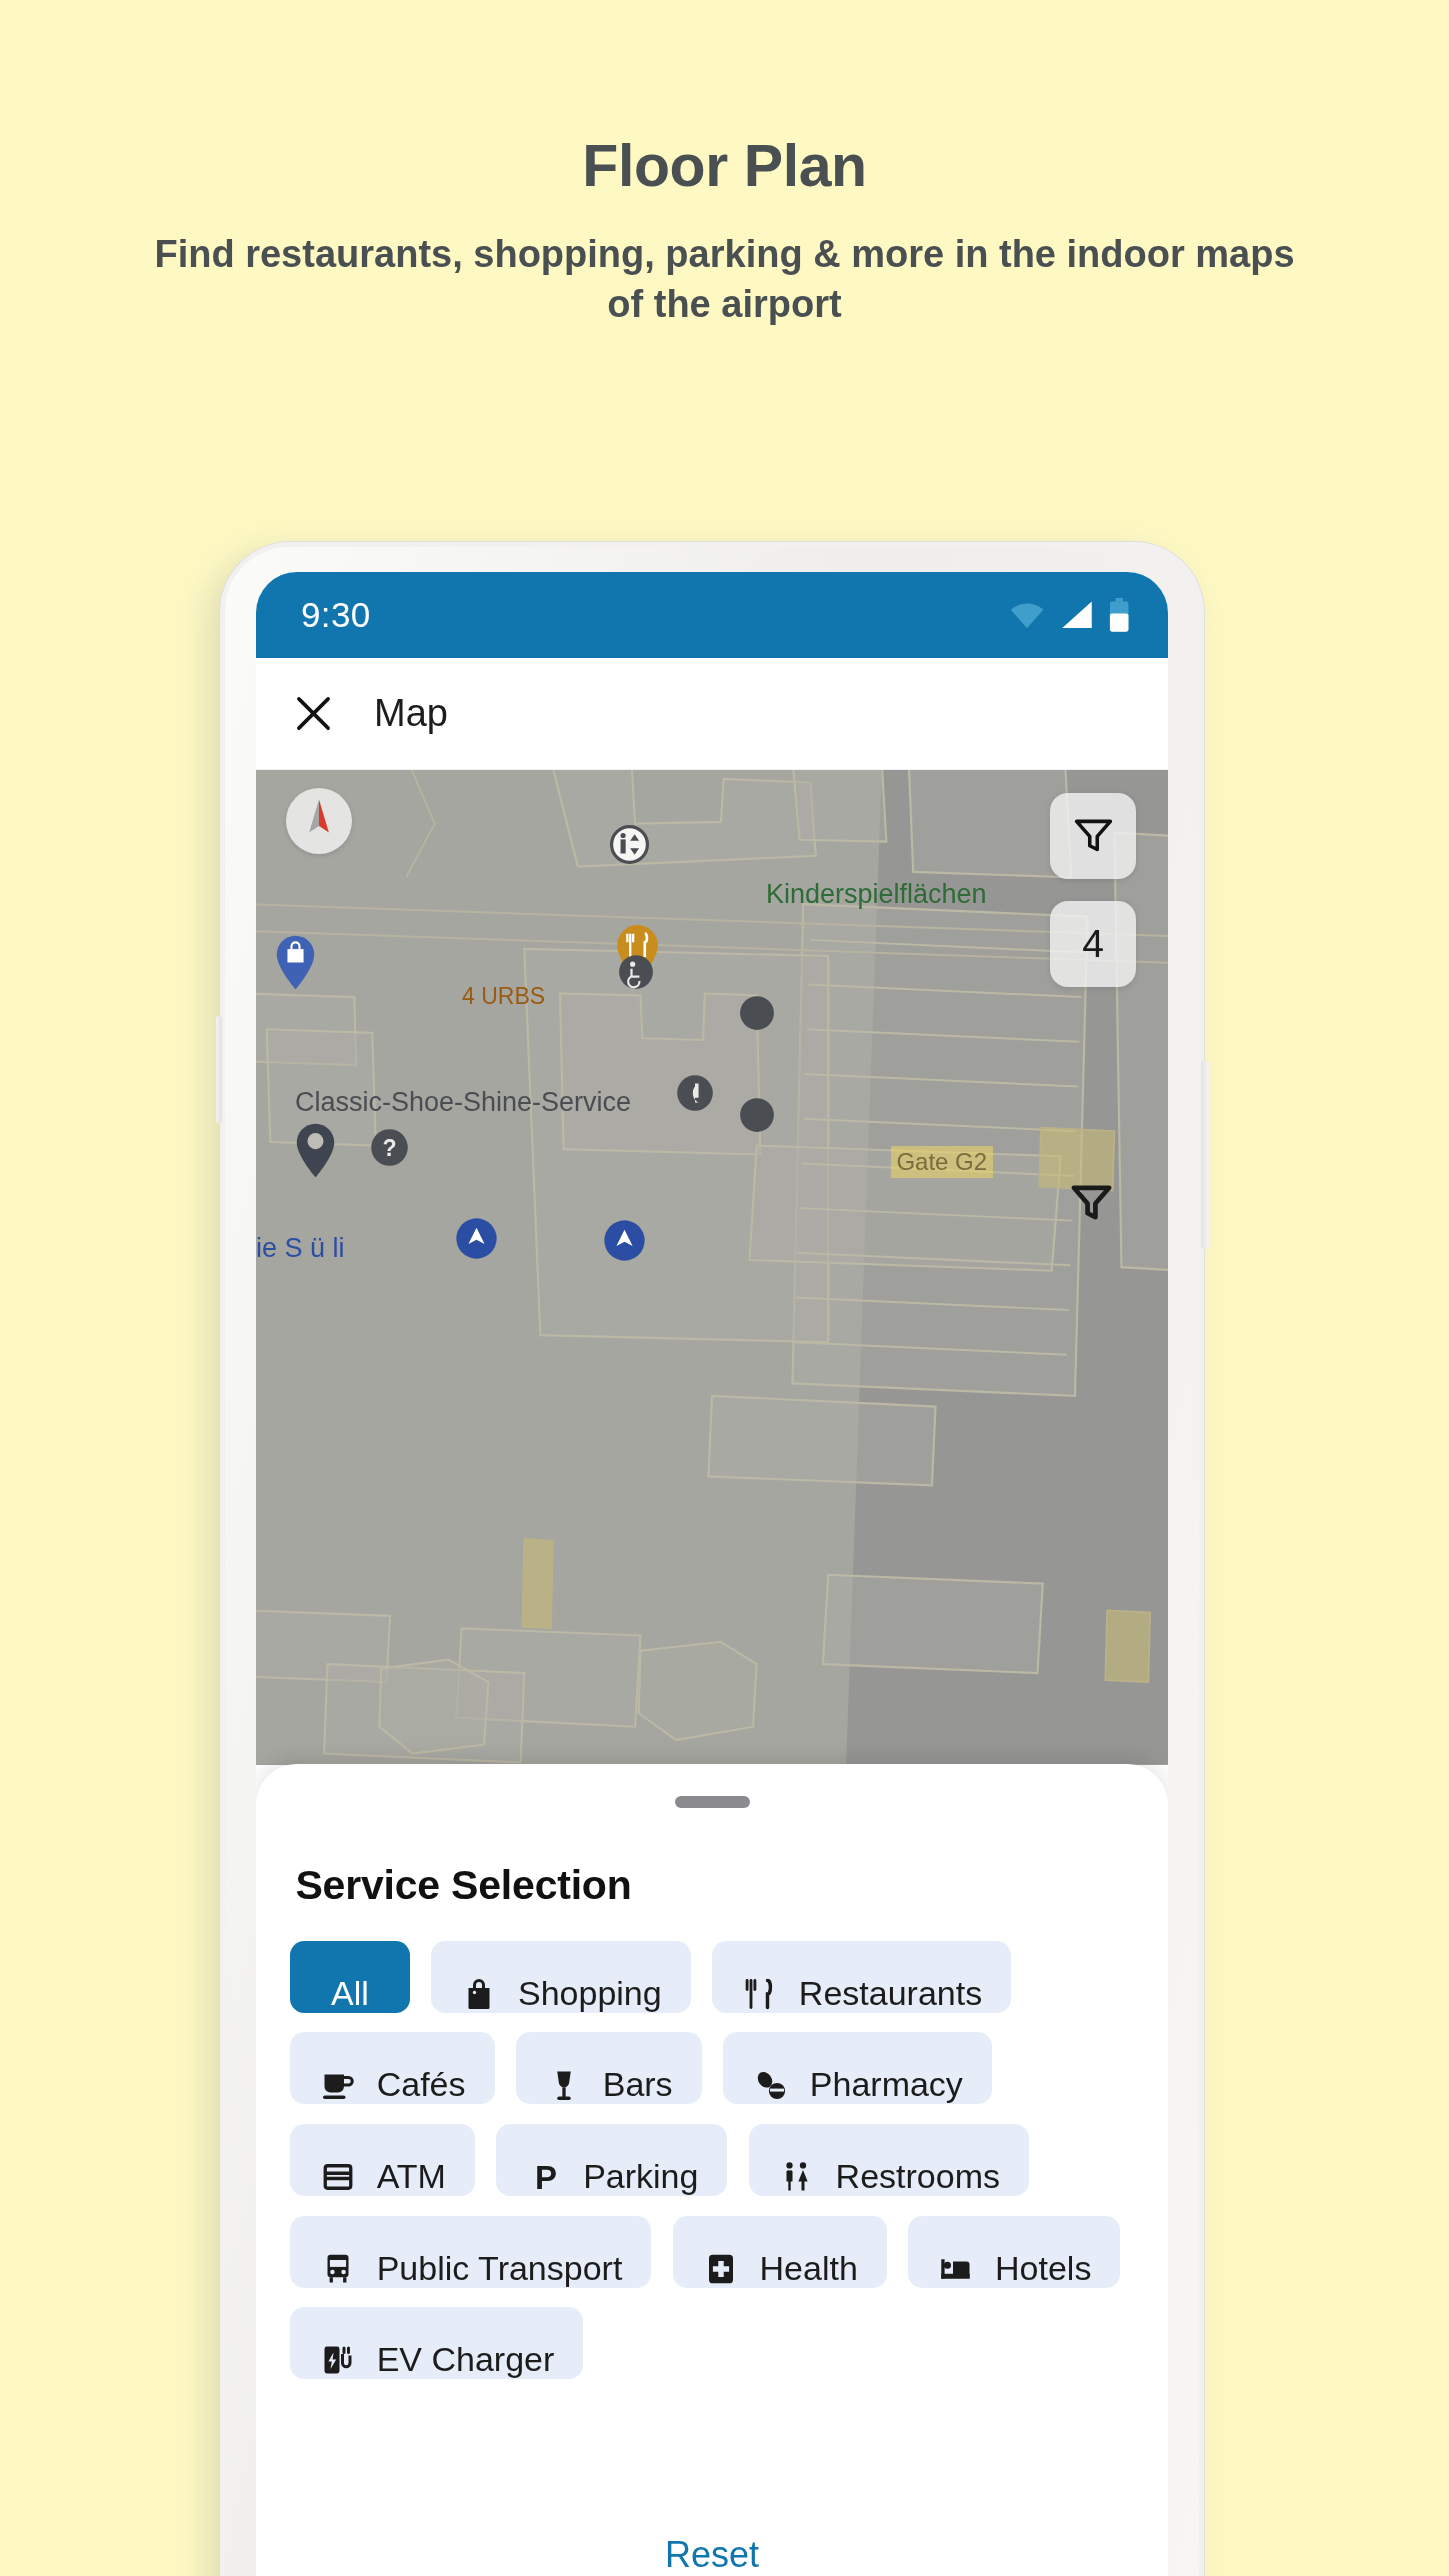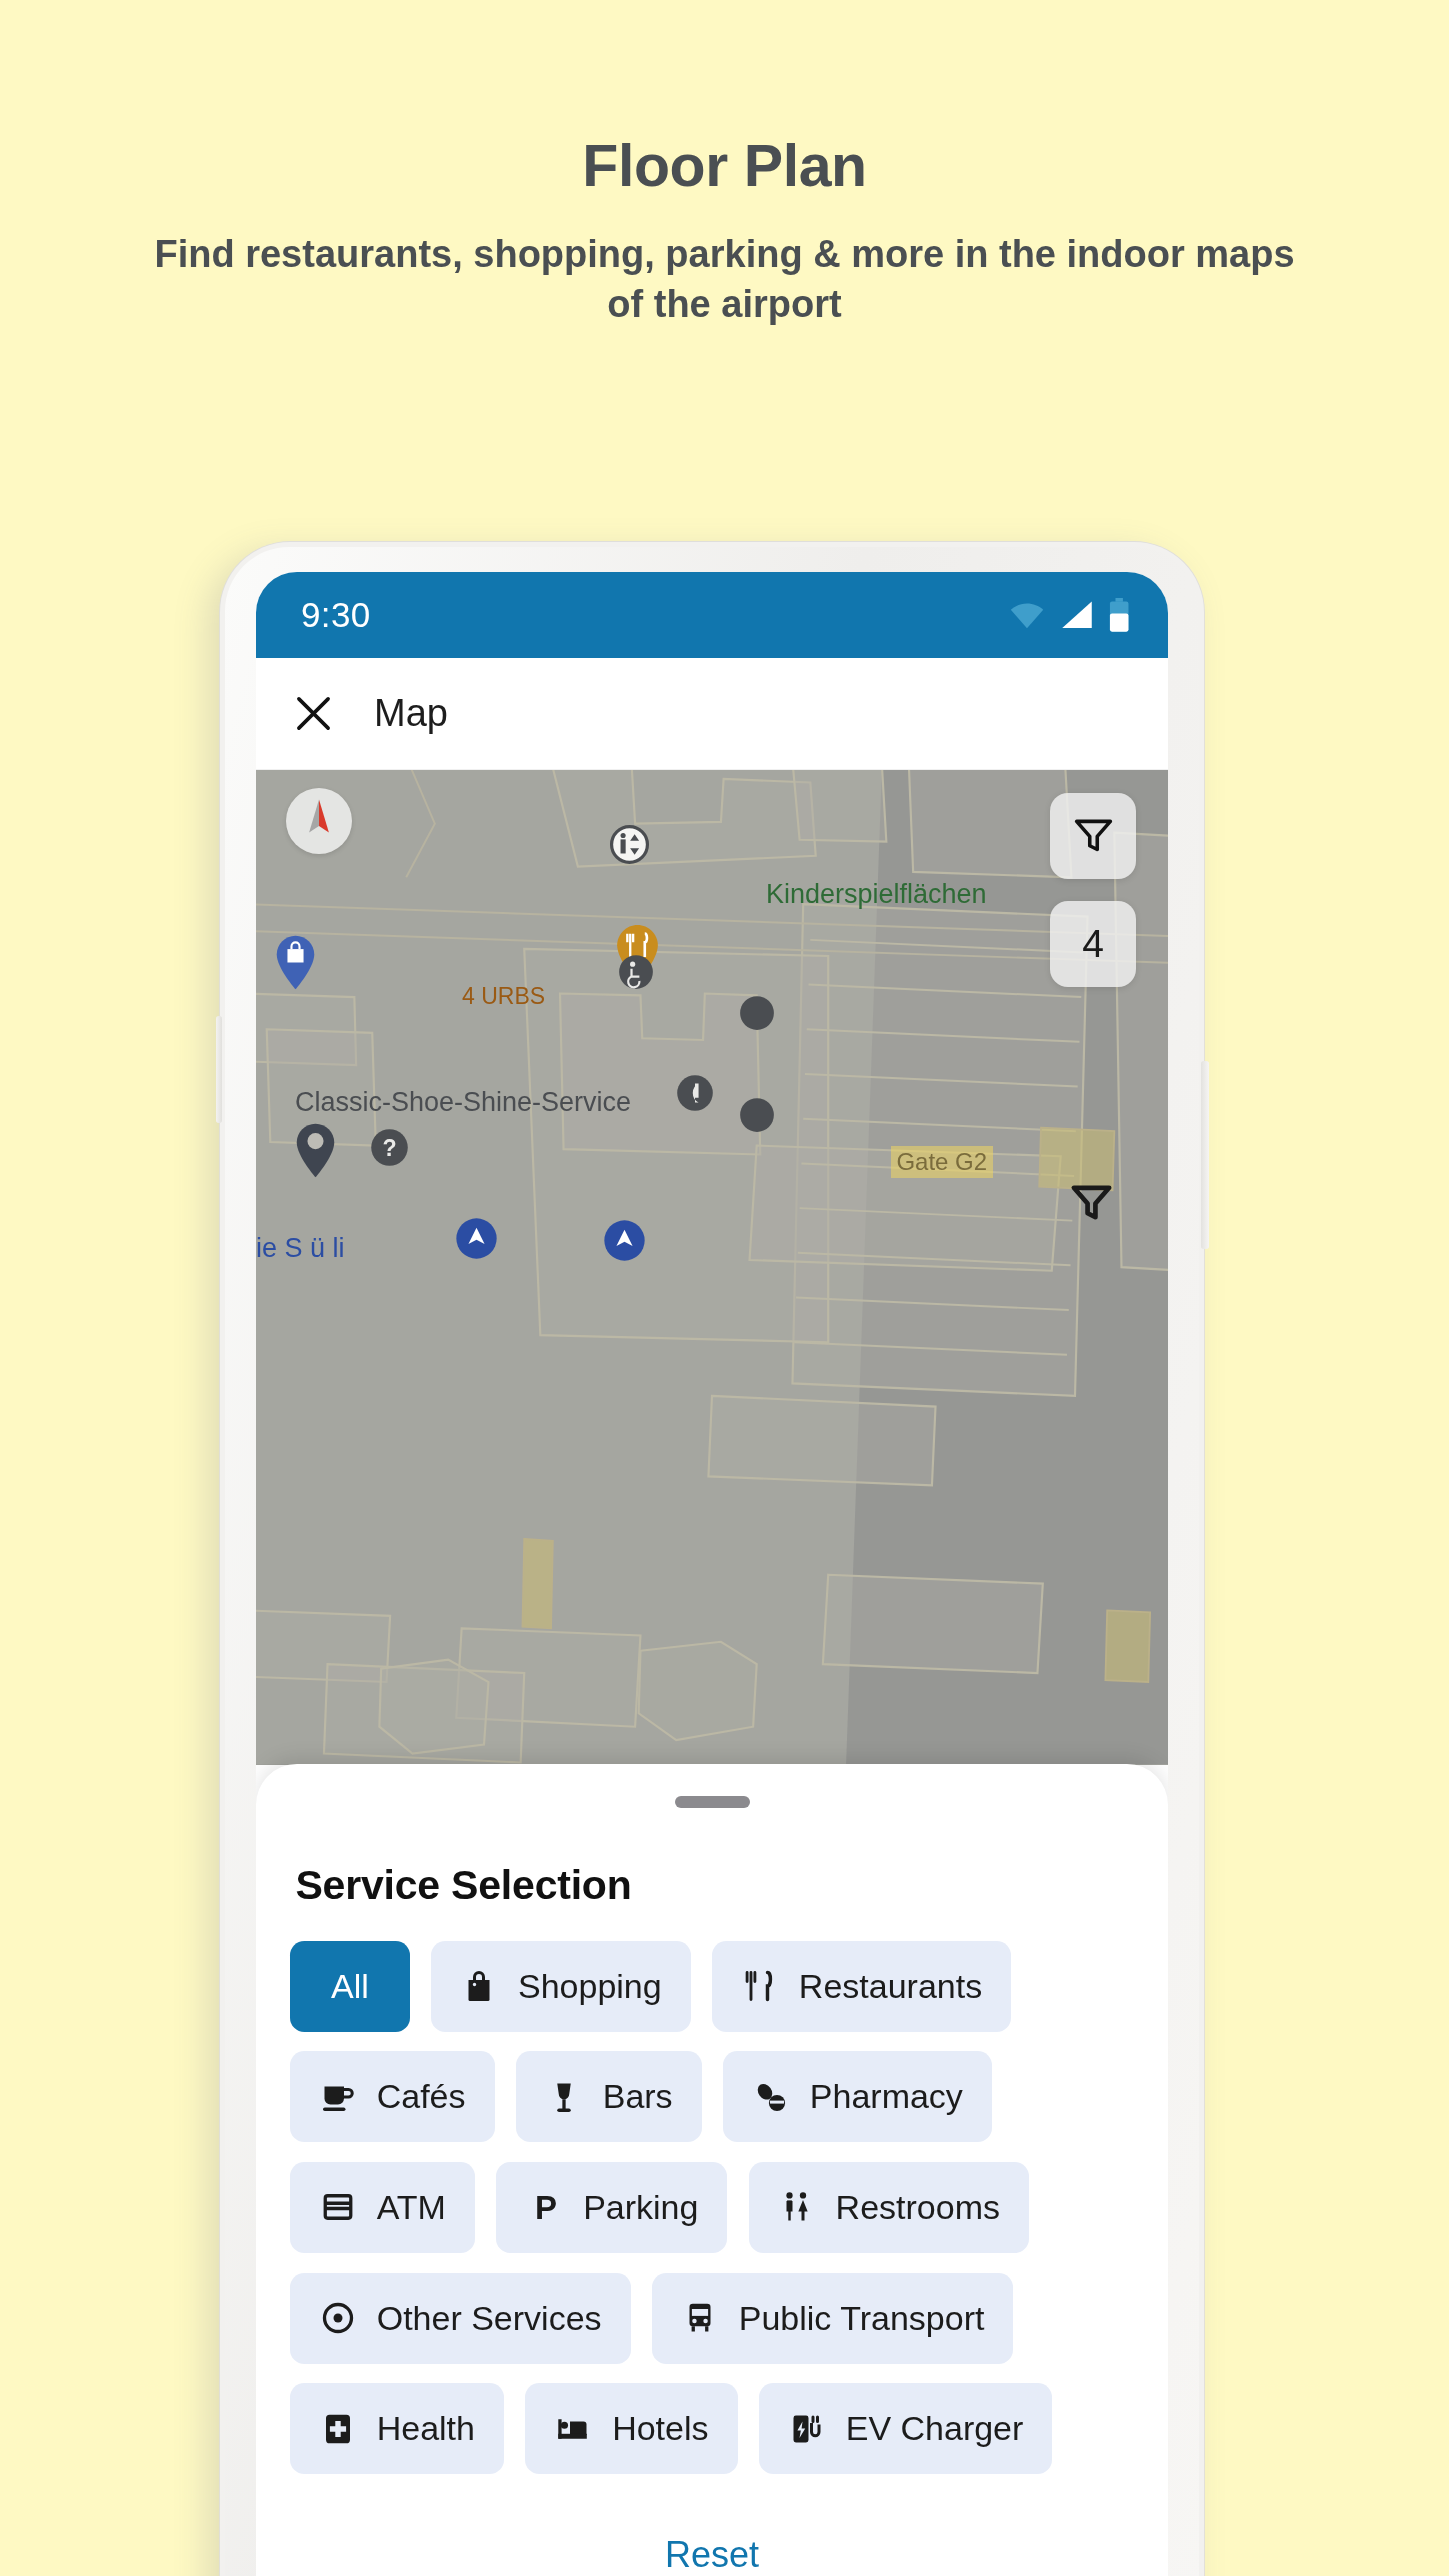--- a/index.html
+++ b/index.html
@@ -120,22 +120,22 @@
     margin: 32px auto 0;
   }
   .sheet-title {
     margin-top: 54px; font-size: 41px; font-weight: 700; color: #111;
     padding-left: 5.4px; letter-spacing: -0.2px;
   }
   .chips {
     margin-top: 32px; display: flex; flex-wrap: wrap; gap: 19.7px 21.5px;
   }
   .chip {
-    display: flex; align-items: center; gap: 19.7px;
-    height: 91px; padding: 0 29px;
+    display: flex; align-items: flex-end; gap: 19.7px;
+    height: 72px; padding: 0 29px;
     background: #e6ecf8; border-radius: 14.3px;
     font-size: 34px; color: #1c1c1c;
   }
   .chip.selected { background: #1176ae; color: #fff; padding: 0 41px; }
   .chip .chip-ico { width: 38px; height: 38px; display: flex; align-items: center; justify-content: center; flex: 0 0 auto; }
   .chip .chip-ico svg { display: block; }
 
   .reset-row { position: absolute; left: 0; right: 0; bottom: 41px; text-align: center; }
   .reset-btn {
     display: inline-block; font-size: 36px; color: #1176ae;
@@ -436,29 +436,20 @@
                   <rect x="5.4" y="7.6" width="3.2" height="7" fill="#1c1c1c"></rect>
                   <circle cx="16" cy="4.3" r="2.1" fill="#1c1c1c"></circle>
                   <path d="M16 7.3 12.9 15h2.1v6h2v-6h2.1z" fill="#1c1c1c"></path>
                 </svg>
               </span>
               <span>Restrooms</span>
             </div>
             <div class="chip">
               <span class="chip-ico">
                 <svg viewBox="0 0 24 24" width="36" height="36">
-                  <circle cx="12" cy="12" r="9" fill="none" stroke="#1c1c1c" stroke-width="2.2"></circle>
-                  <circle cx="12" cy="12" r="3" fill="#1c1c1c"></circle>
-                </svg>
-              </span>
-              <span>Other Services</span>
-            </div>
-            <div class="chip">
-              <span class="chip-ico">
-                <svg viewBox="0 0 24 24" width="36" height="36">
                   <rect x="5" y="2.5" width="14" height="15" rx="2.2" fill="#1c1c1c"></rect>
                   <rect x="6.6" y="6" width="10.8" height="4.6" fill="#e6ecf8"></rect>
                   <circle cx="8.3" cy="14" r="1.5" fill="#e6ecf8"></circle>
                   <circle cx="15.7" cy="14" r="1.5" fill="#e6ecf8"></circle>
                   <path d="M7.5 17.5v3.5M16.5 17.5v3.5" stroke="#1c1c1c" stroke-width="2.2"></path>
                 </svg>
               </span>
               <span>Public Transport</span>
             </div>
             <div class="chip">

